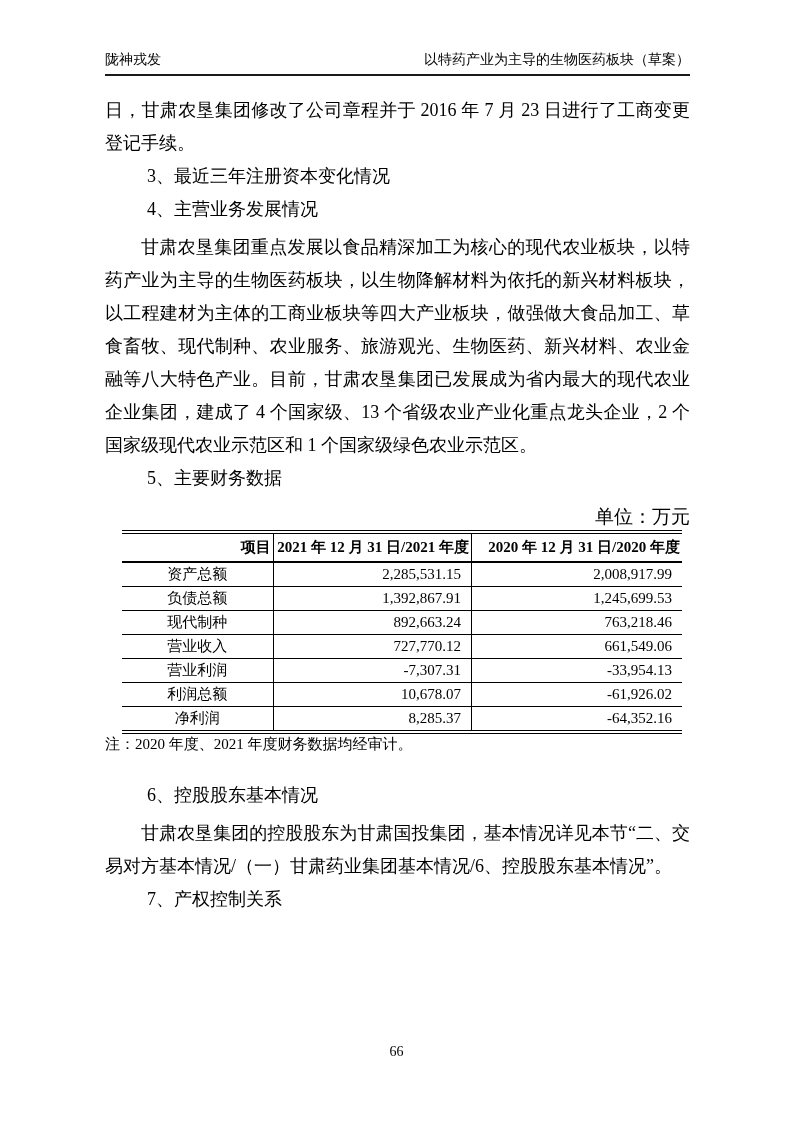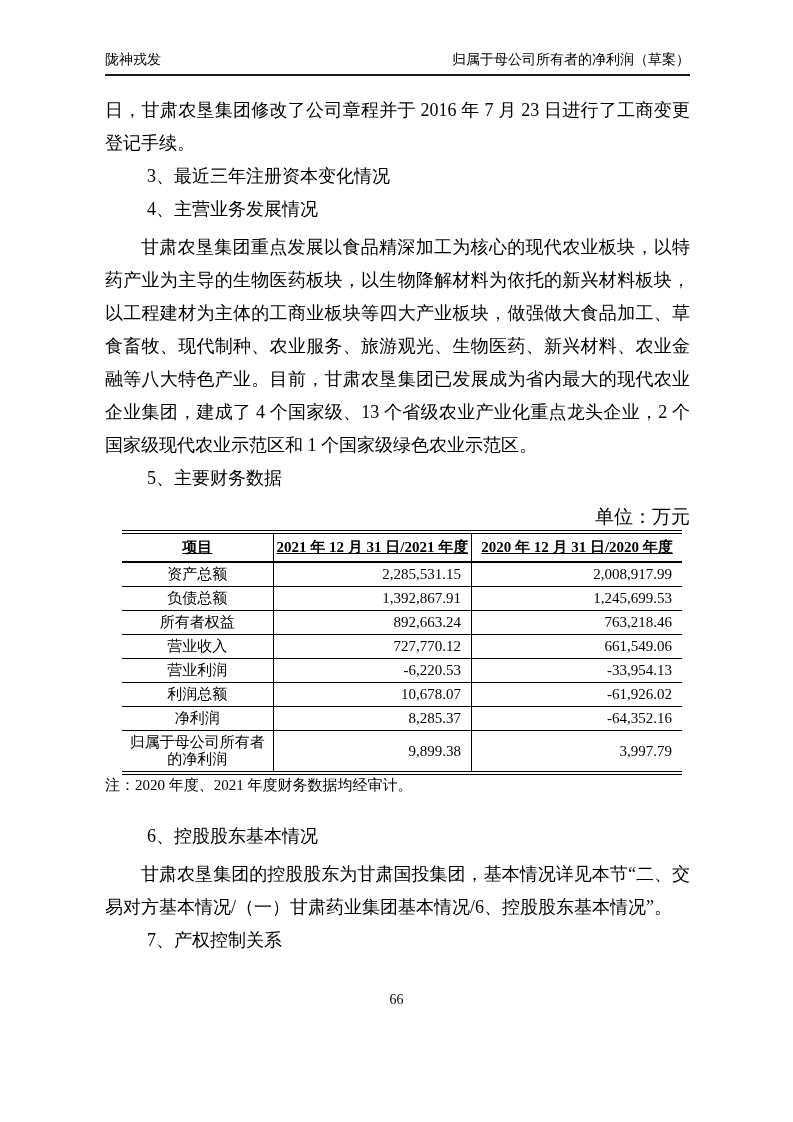--- a/index.html
+++ b/index.html
@@ -46,48 +46,48 @@
     table-layout: fixed;
   }
   table.fin col.c1 { width: 27%; }
   table.fin col.c2 { width: 35.4%; }
   table.fin col.c3 { width: 37.6%; }
   table.fin th, table.fin td {
     border-bottom: 1px solid #000;
     line-height: 17px;
     padding: 3px 4px;
   }
-  table.fin th { border-bottom-width: 2px; font-weight: bold; text-align: center; padding: 5px 2px; text-decoration: underline; }
+  table.fin th { border-bottom-width: 2px; font-weight: bold; text-align: right; padding: 5px 2px; }
   table.fin th:not(:last-child), table.fin td:not(:last-child) { border-right: 1px solid #000; }
   table.fin td.c-item { text-align: center; }
   table.fin td.c-num  { text-align: right; padding-right: 10px; font-family: Liberation Serif, serif; }
   .note {
     font-size: 15px;
     line-height: 20px;
     margin: 16px 0 0 30px;
     text-align: left;
     text-indent: 0;
   }
   .after-note .heading:first-child { margin-top: 25px; }
   .footer-pg {
     position: absolute;
     left: 0; right: 0;
-    top: 992px;
+    top: 1044px;
     text-align: center;
     font-size: 14px;
   }
 </style>
 </head>
 <body>
 
 <div class="page">
 
   <div class="doc-header">
     <span>陇神戎发</span>
-    <span>归属于母公司所有者的净利润（草案）</span>
+    <span>以特药产业为主导的生物医药板块（草案）</span>
   </div>
 
   <div class="content">
     <p class="p-cont">日，甘肃农垦集团修改了公司章程并于 2016 年 7 月 23 日进行了工商变更登记手续。</p>
 
     <p class="heading">3、最近三年注册资本变化情况</p>
 
     <p class="heading">4、主营业务发展情况</p>
     <p class="p-body">甘肃农垦集团重点发展以食品精深加工为核心的现代农业板块，以特药产业为主导的生物医药板块，以生物降解材料为依托的新兴材料板块，以工程建材为主体的工商业板块等四大产业板块，做强做大食品加工、草食畜牧、现代制种、农业服务、旅游观光、生物医药、新兴材料、农业金融等八大特色产业。目前，甘肃农垦集团已发展成为省内最大的现代农业企业集团，建成了 4 个国家级、13 个省级农业产业化重点龙头企业，2 个国家级现代农业示范区和 1 个国家级绿色农业示范区。</p>
 
@@ -116,54 +116,49 @@
             <td class="c-num">2,008,917.99</td>
           </tr>
 
           <tr>
             <td class="c-item">负债总额</td>
             <td class="c-num">1,392,867.91</td>
             <td class="c-num">1,245,699.53</td>
           </tr>
 
           <tr>
-            <td class="c-item">所有者权益</td>
+            <td class="c-item">现代制种</td>
             <td class="c-num">892,663.24</td>
             <td class="c-num">763,218.46</td>
           </tr>
 
           <tr>
             <td class="c-item">营业收入</td>
             <td class="c-num">727,770.12</td>
             <td class="c-num">661,549.06</td>
           </tr>
 
           <tr>
             <td class="c-item">营业利润</td>
-            <td class="c-num">-6,220.53</td>
+            <td class="c-num">-7,307.31</td>
             <td class="c-num">-33,954.13</td>
           </tr>
 
           <tr>
             <td class="c-item">利润总额</td>
             <td class="c-num">10,678.07</td>
             <td class="c-num">-61,926.02</td>
           </tr>
 
           <tr>
             <td class="c-item">净利润</td>
             <td class="c-num">8,285.37</td>
             <td class="c-num">-64,352.16</td>
           </tr>
 
-          <tr>
-            <td class="c-item">归属于母公司所有者的净利润</td>
-            <td class="c-num">9,899.38</td>
-            <td class="c-num">3,997.79</td>
-          </tr>
         </tbody>
     </table>
 
     <p class="note">注：2020 年度、2021 年度财务数据均经审计。</p>
 
     <div class="after-note">
       <p class="heading">6、控股股东基本情况</p>
       <p class="p-body">甘肃农垦集团的控股股东为甘肃国投集团，基本情况详见本节“二、交易对方基本情况/（一）甘肃药业集团基本情况/6、控股股东基本情况”。</p>
 
       <p class="heading">7、产权控制关系</p>

